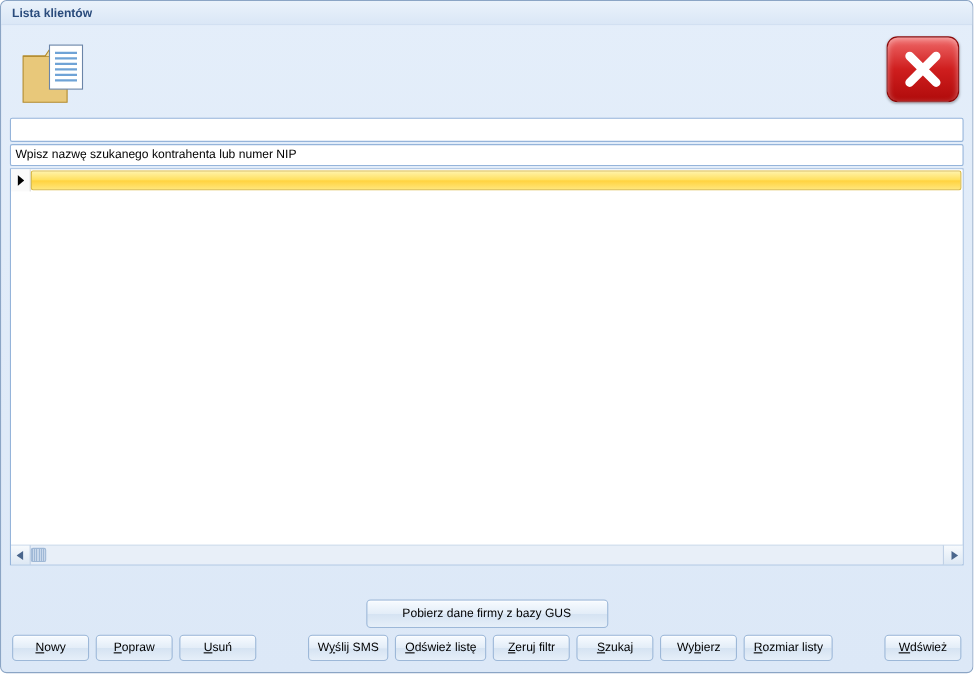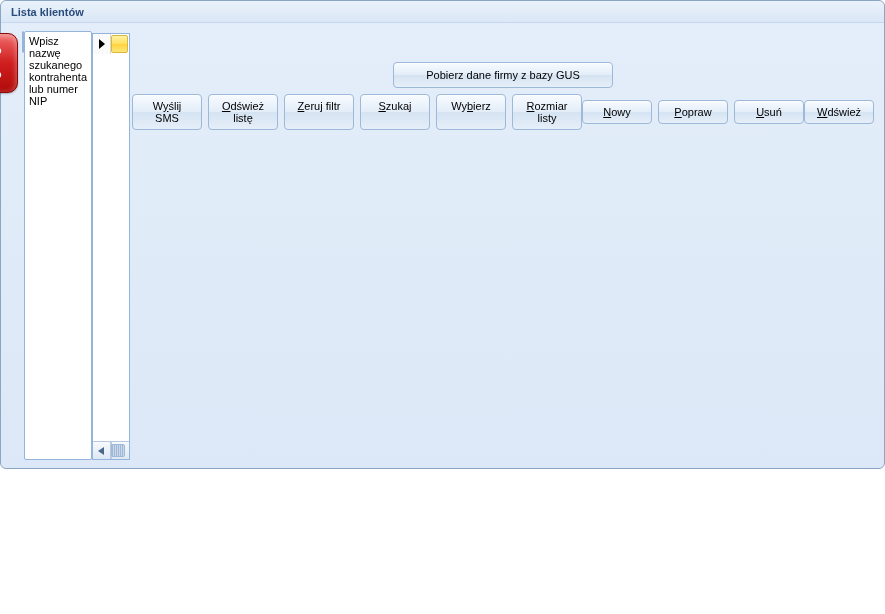--- a/index.html
+++ b/index.html
@@ -8,42 +8,41 @@
   padding: 0;
   font-family: Tahoma, Verdana, Arial, sans-serif;
   font-size: 11px;
   background: #fff;
   width: 885px;
   height: 614px;
   overflow: hidden;
 }
 .window {
   width: 885px;
-  height: 469px;
+  height: 612px;
   border: 1px solid #8ba5c5;
   border-radius: 6px;
   background: linear-gradient(to bottom, #e4eefa 0%, #dce8f7 100%);
   display: flex;
   flex-direction: column;
 }
 .titlebar {
   padding: 5px 10px 4px 10px;
   color: #2a4b7c;
   font-weight: bold;
   font-size: 11px;
   border-bottom: 1px solid #c7d8ed;
   background: linear-gradient(to bottom, #eaf2fb 0%, #dae7f6 100%);
   border-radius: 6px 6px 0 0;
 }
 .content {
   flex: 1;
   padding: 8px;
   display: flex;
-  flex-direction: row;
-  justify-content: flex-end;
+  flex-direction: column;
 }
 .icon-row {
   height: 76px;
   display: flex;
   justify-content: space-between;
   align-items: flex-start;
   padding: 2px 4px 6px 6px;
 }
 .folder-icon svg { width: 68px; height: 68px; }
 .close-icon {
@@ -250,31 +249,31 @@
         </div>
       </div>
     </div>
 
     <div class="bottom">
       <div class="center-btn-row">
         <div class="btn wide">Pobierz dane firmy z bazy GUS</div>
       </div>
       <div class="button-row">
         <div class="btn-group">
+          <div class="btn"><span class="btn-label"><span></span><span class="u">N</span><span>owy</span></span></div>
+          <div class="btn"><span class="btn-label"><span></span><span class="u">P</span><span>opraw</span></span></div>
+          <div class="btn"><span class="btn-label"><span></span><span class="u">U</span><span>suń</span></span></div>
+        </div>
+        <div class="btn-group">
           <div class="btn"><span class="btn-label"><span>W</span><span class="u">y</span><span>ślij SMS</span></span></div>
           <div class="btn"><span class="btn-label"><span></span><span class="u">O</span><span>dśwież listę</span></span></div>
           <div class="btn"><span class="btn-label"><span></span><span class="u">Z</span><span>eruj filtr</span></span></div>
           <div class="btn"><span class="btn-label"><span></span><span class="u">S</span><span>zukaj</span></span></div>
           <div class="btn"><span class="btn-label"><span>Wy</span><span class="u">b</span><span>ierz</span></span></div>
           <div class="btn"><span class="btn-label"><span></span><span class="u">R</span><span>ozmiar listy</span></span></div>
         </div>
         <div class="btn-group">
-          <div class="btn"><span class="btn-label"><span></span><span class="u">N</span><span>owy</span></span></div>
-          <div class="btn"><span class="btn-label"><span></span><span class="u">P</span><span>opraw</span></span></div>
-          <div class="btn"><span class="btn-label"><span></span><span class="u">U</span><span>suń</span></span></div>
-        </div>
-        <div class="btn-group">
           <div class="btn"><span class="btn-label"><span></span><span class="u">W</span><span>dśwież</span></span></div>
         </div>
       </div>
     </div>
   </div>
 </div>
 
 </body></html>

